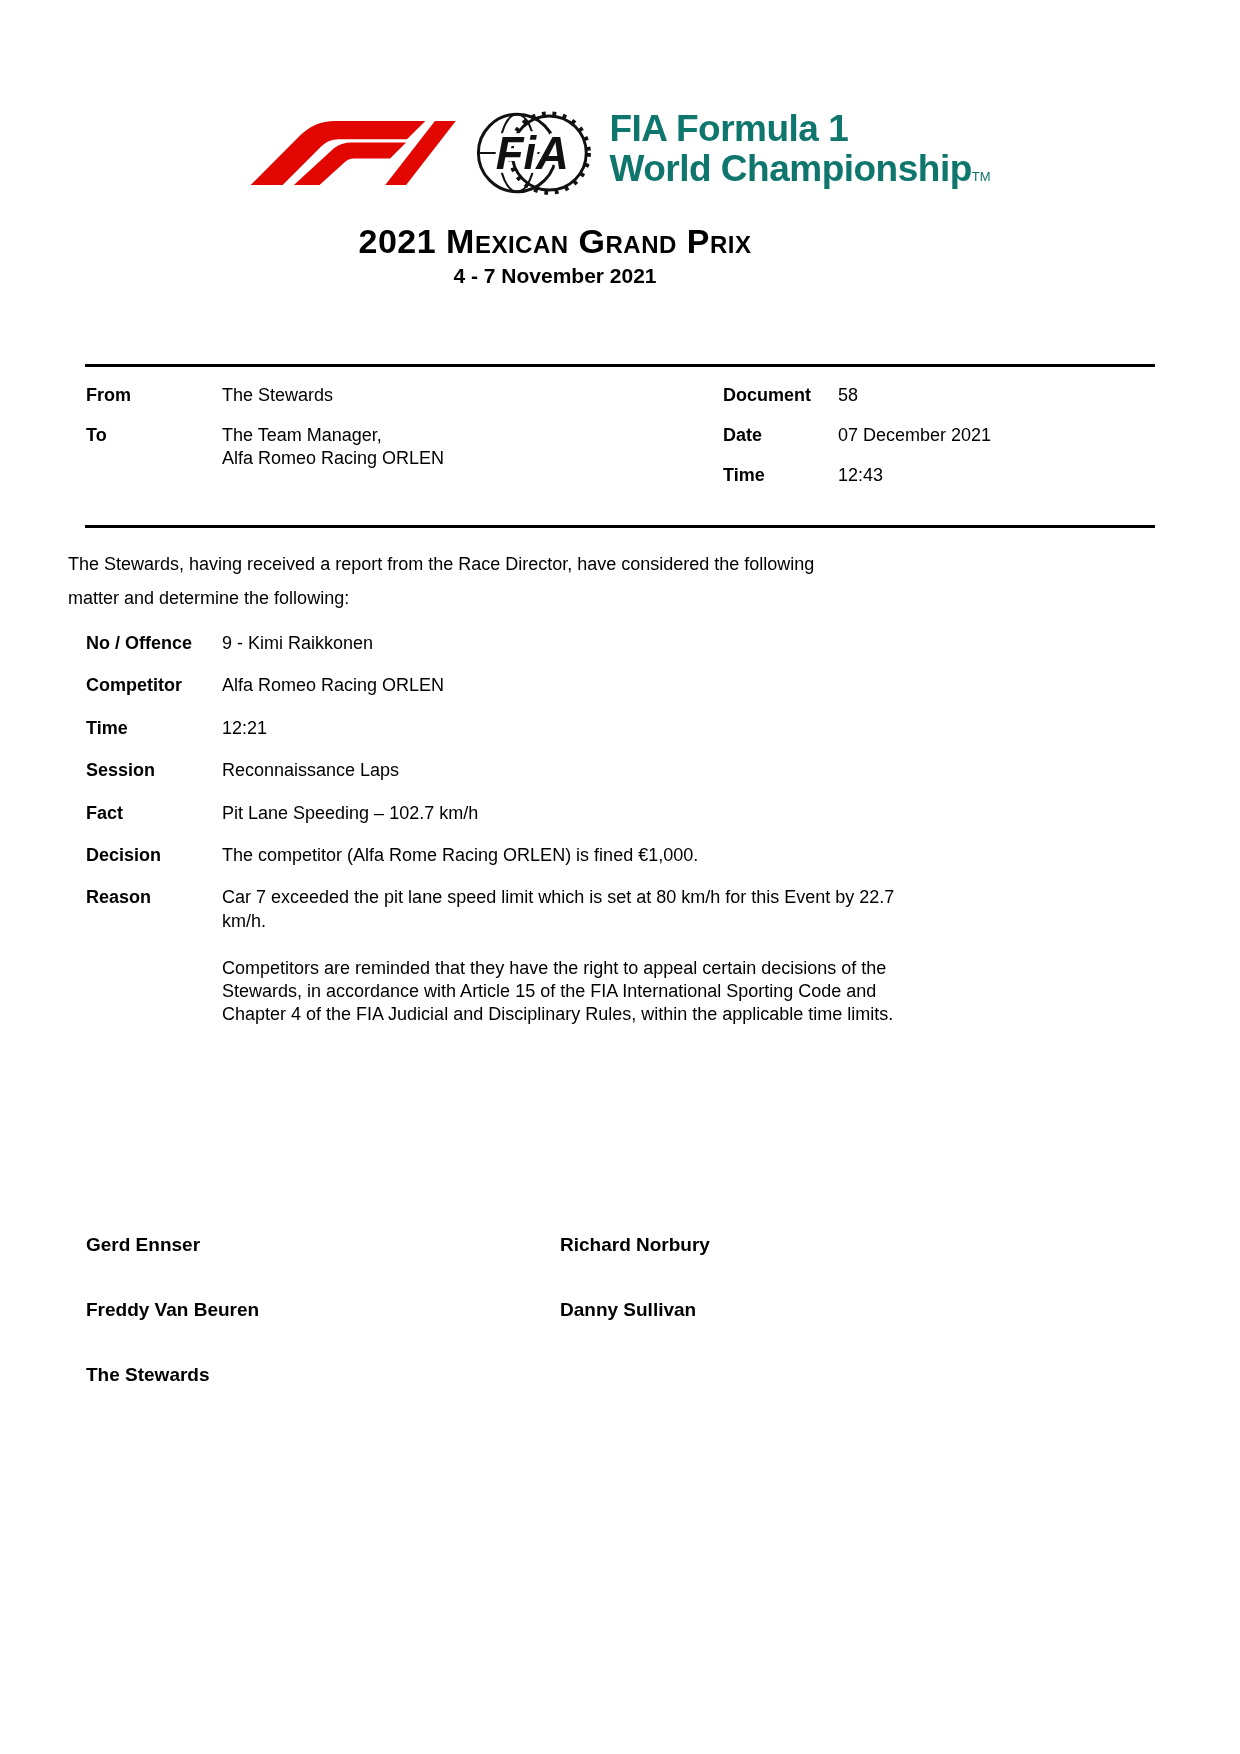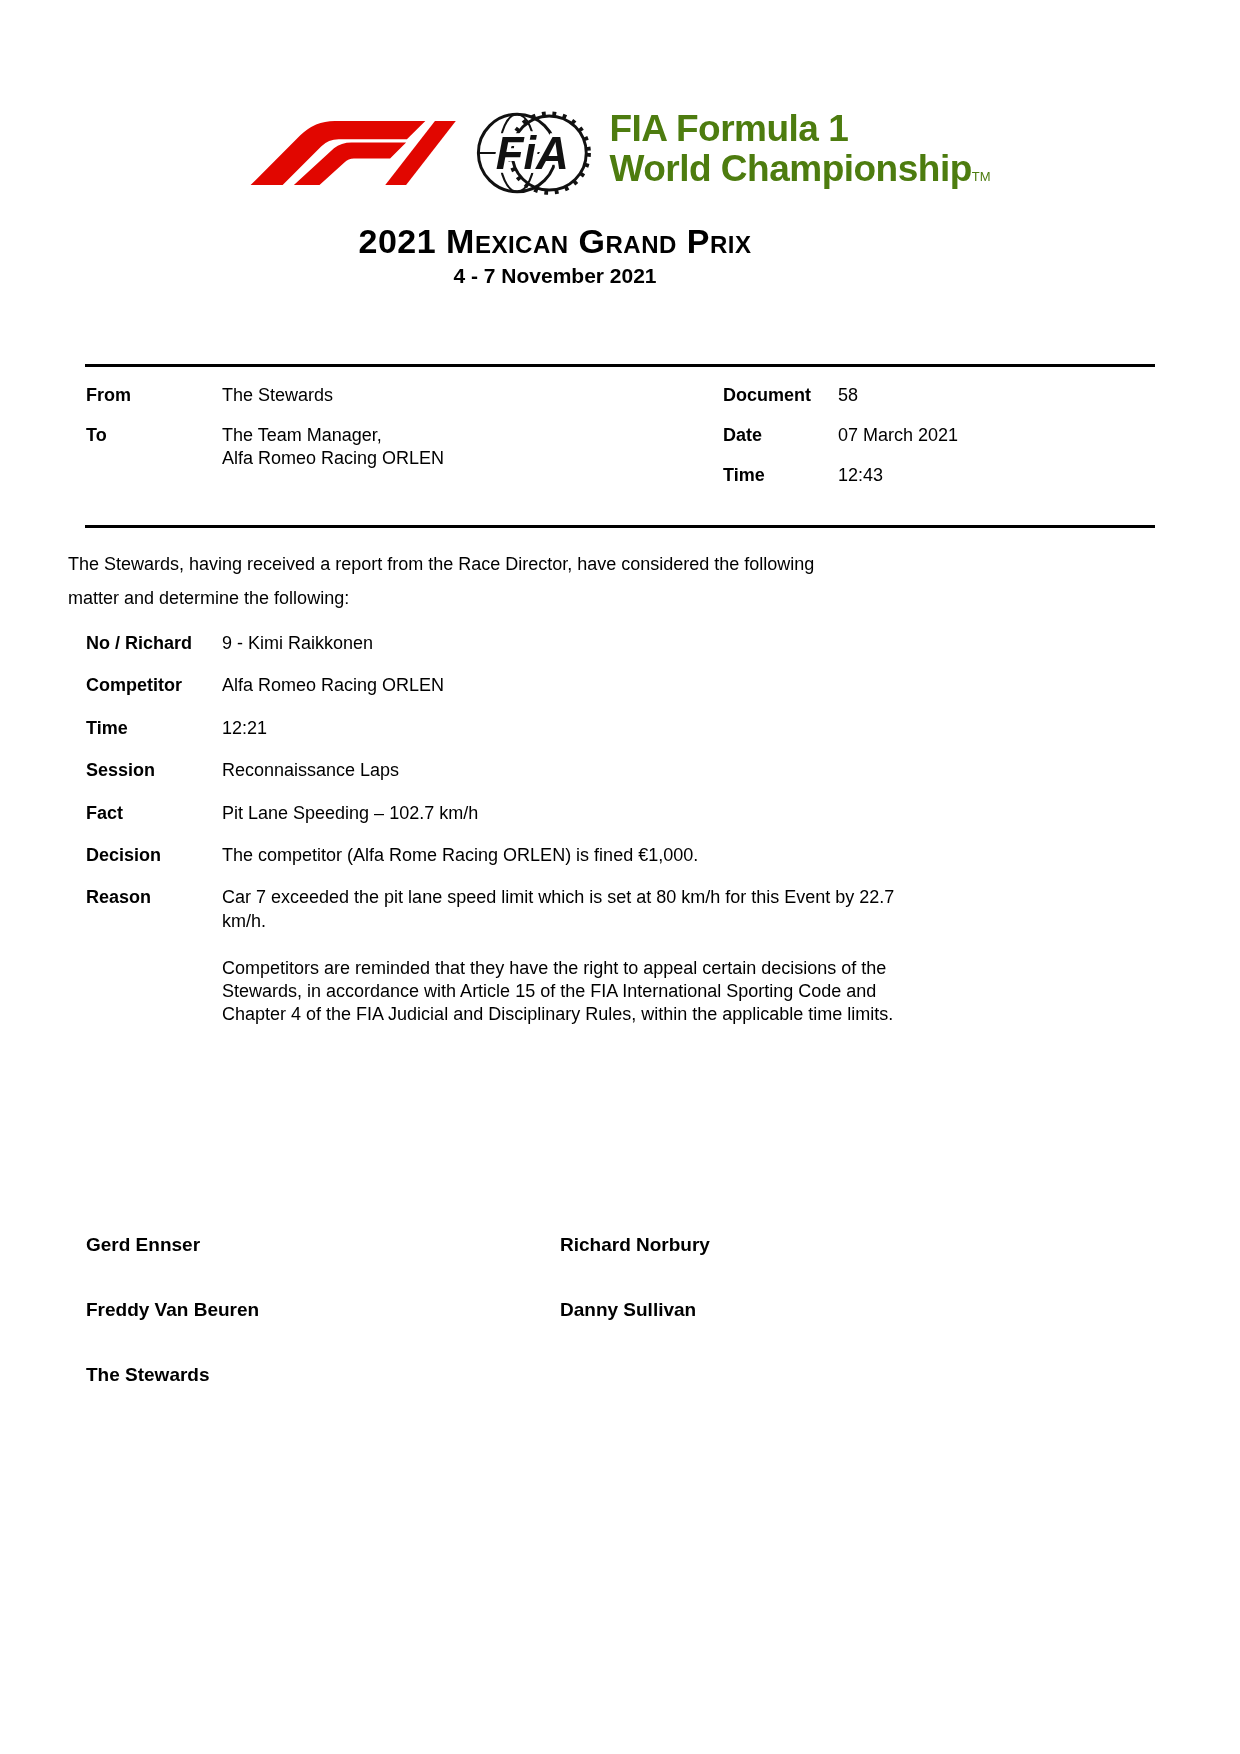--- a/index.html
+++ b/index.html
@@ -129,21 +129,21 @@
     <span class="fia-emblem">
       <svg width="118" height="88" viewBox="0 0 140 104" xmlns="http://www.w3.org/2000/svg">
         <circle cx="50" cy="52" r="46" fill="#ffffff" stroke="#111" stroke-width="3.5"></circle>
         <ellipse cx="50" cy="52" rx="21" ry="46" fill="none" stroke="#111" stroke-width="2.5"></ellipse>
         <line x1="4" y1="52" x2="96" y2="52" stroke="#111" stroke-width="2.5"></line>
         <circle cx="88" cy="52" r="44" fill="none" stroke="#111" stroke-width="3.5"></circle>
         <circle cx="88" cy="52" r="47" fill="none" stroke="#111" stroke-width="5" stroke-dasharray="4.5 8"></circle>
         <text x="68" y="71" text-anchor="middle" font-family="Liberation Sans, sans-serif" font-size="54" font-weight="bold" font-style="italic" fill="#111" stroke="#ffffff" stroke-width="9" paint-order="stroke" id="fia-letters">FiA</text>
       </svg>
     </span>
-    <span class="brand-text" style="color: #4d7c0f;">
+    <span class="brand-text" style="color: #0f766e;">
       <span>FIA Formula 1</span><br>
       <span>World Championship</span><span class="tm">TM</span>
     </span>
   </div>
 
   <div class="title-block">
     <div class="gp-title">2021 Mexican Grand Prix</div>
     <div class="gp-dates">4 - 7 November 2021</div>
   </div>
 
@@ -161,36 +161,36 @@
     </div>
   </div>
 
   <div class="meta-right">
     <div class="meta-row">
       <span class="meta-label">Document</span>
       <span class="meta-value">58</span>
     </div>
     <div class="meta-row">
       <span class="meta-label">Date</span>
-      <span class="meta-value">07 March 2021</span>
+      <span class="meta-value">07 December 2021</span>
     </div>
     <div class="meta-row">
       <span class="meta-label">Time</span>
       <span class="meta-value">12:43</span>
     </div>
   </div>
 
   <div class="rule bottom"></div>
 
   <p class="intro">The Stewards, having received a report from the Race Director, have considered the following
 matter and determine the following:</p>
 
   <div class="details">
     <div class="detail-row">
-      <span class="detail-label">No / Richard</span>
+      <span class="detail-label">No / Offence</span>
       <span class="detail-value">9 - Kimi Raikkonen</span>
     </div>
     <div class="detail-row">
       <span class="detail-label">Competitor</span>
       <span class="detail-value">Alfa Romeo Racing ORLEN</span>
     </div>
     <div class="detail-row">
       <span class="detail-label">Time</span>
       <span class="detail-value">12:21</span>
     </div>

